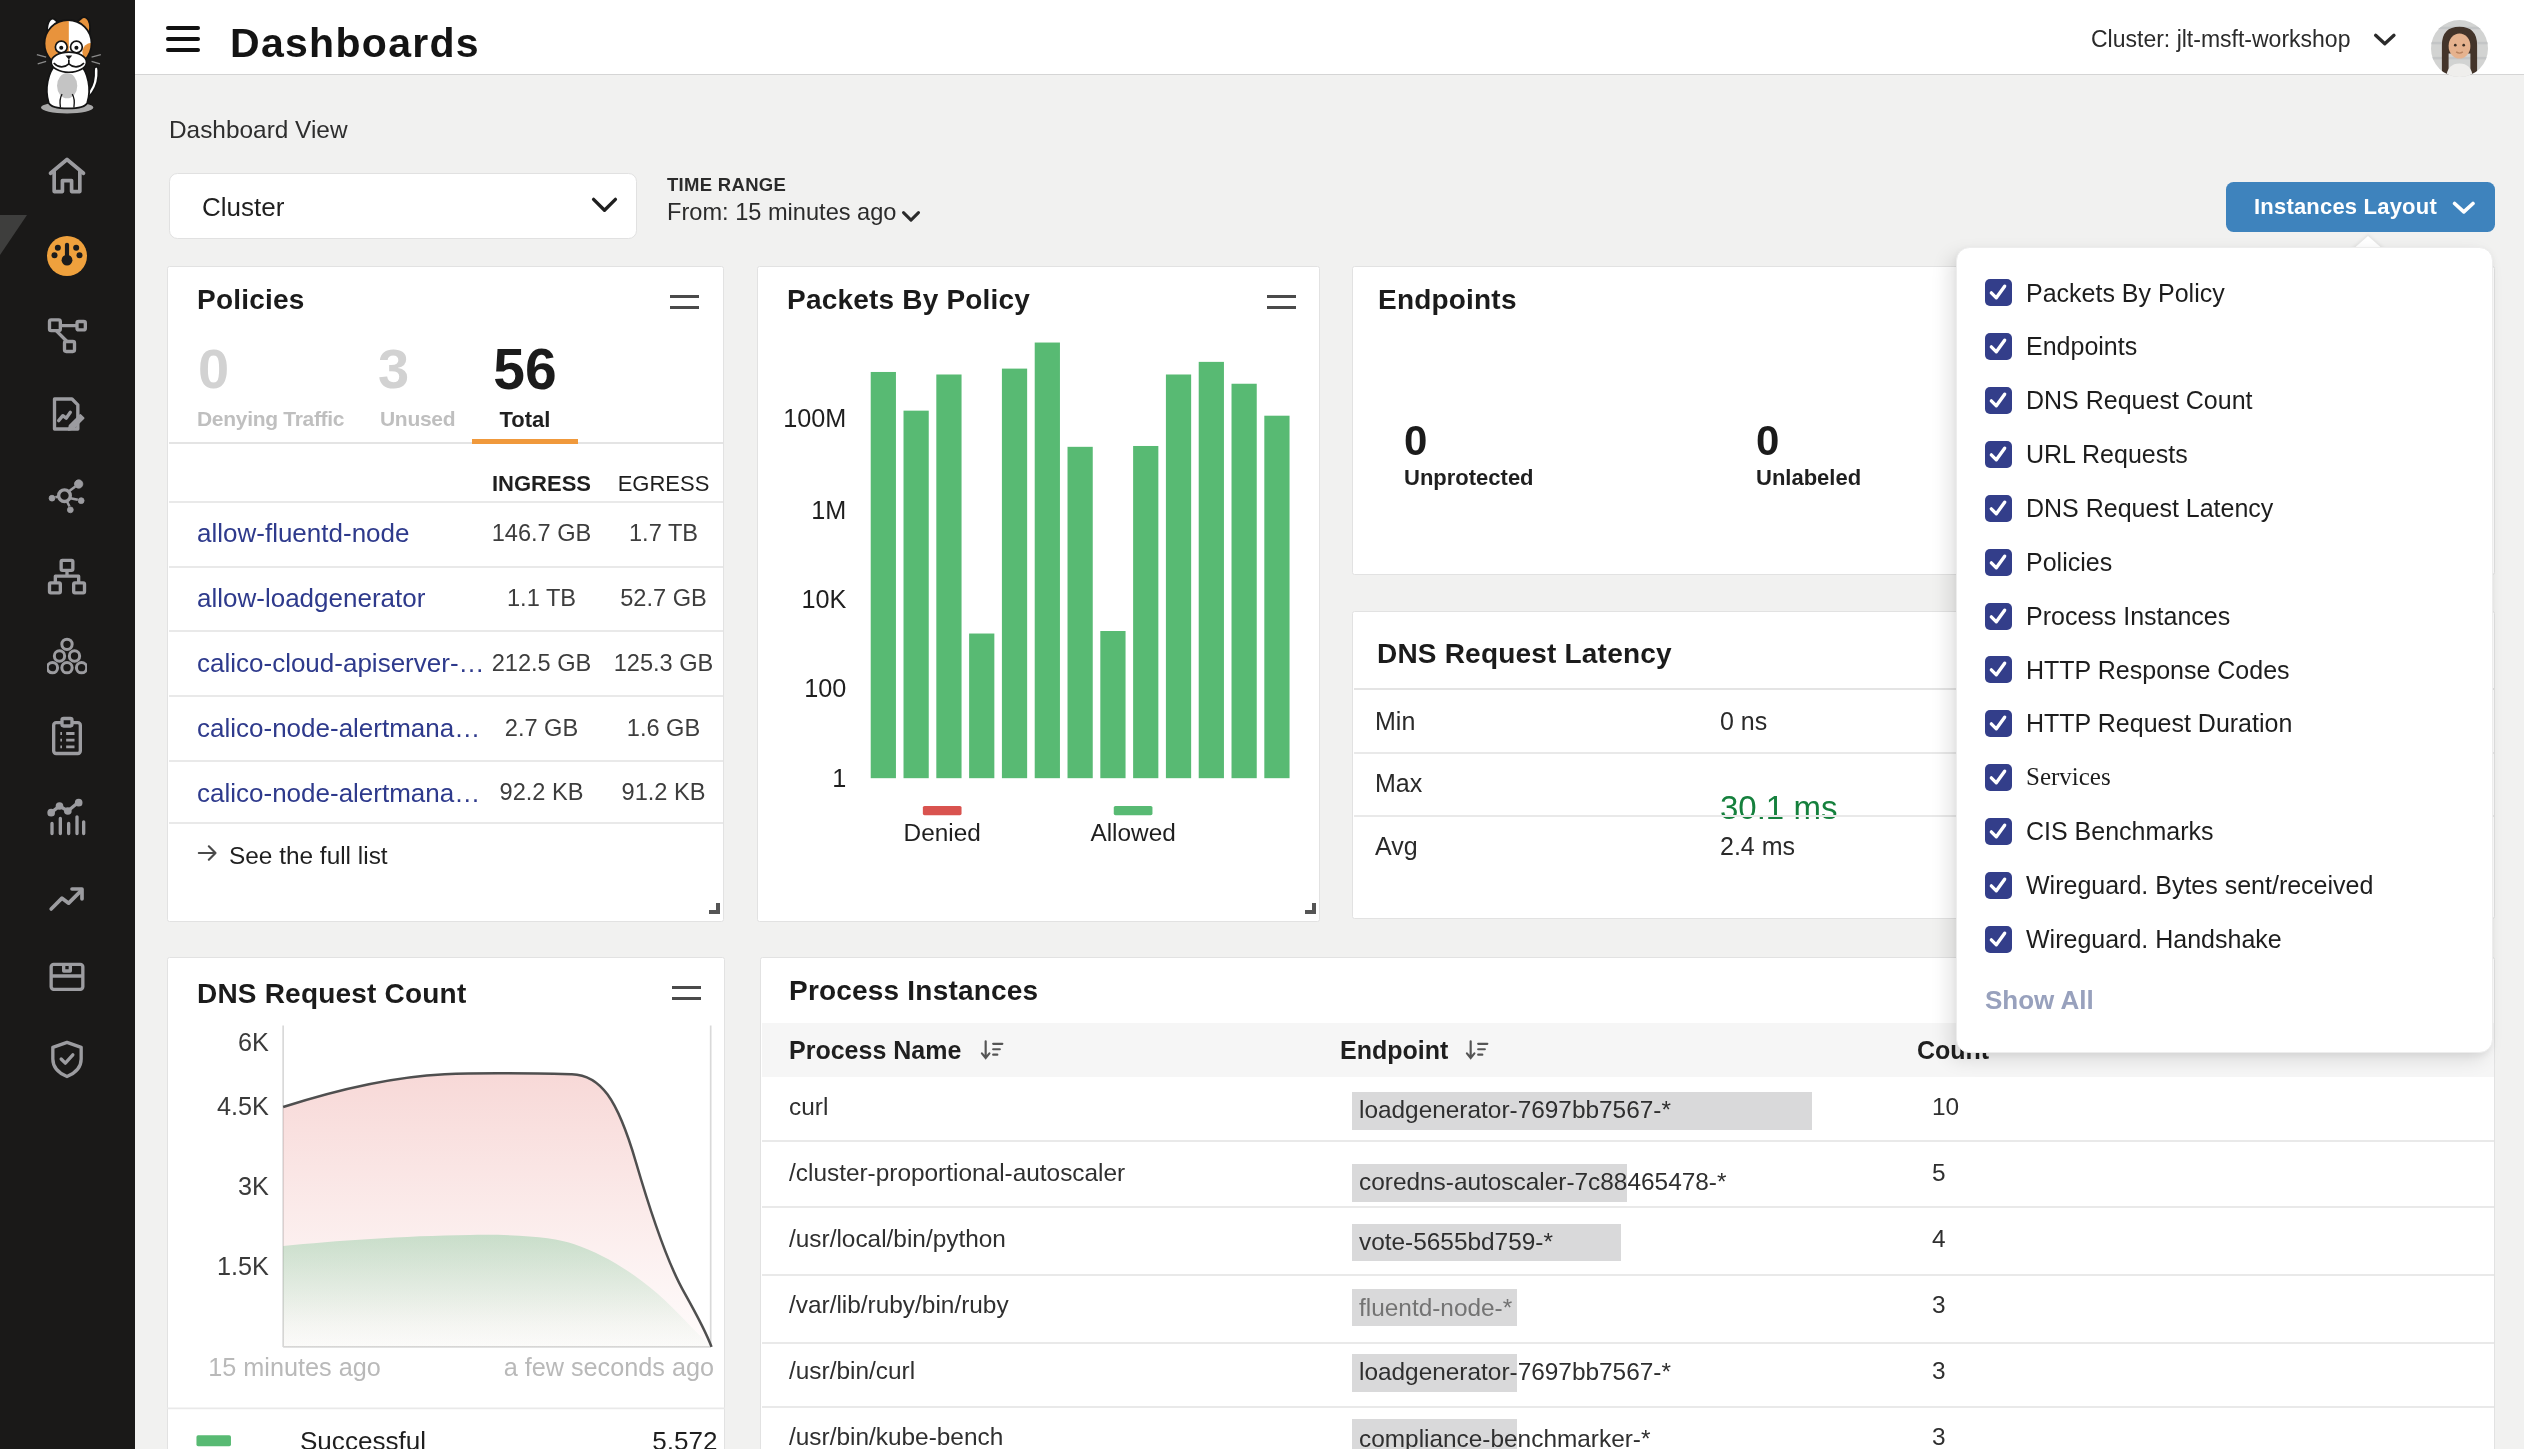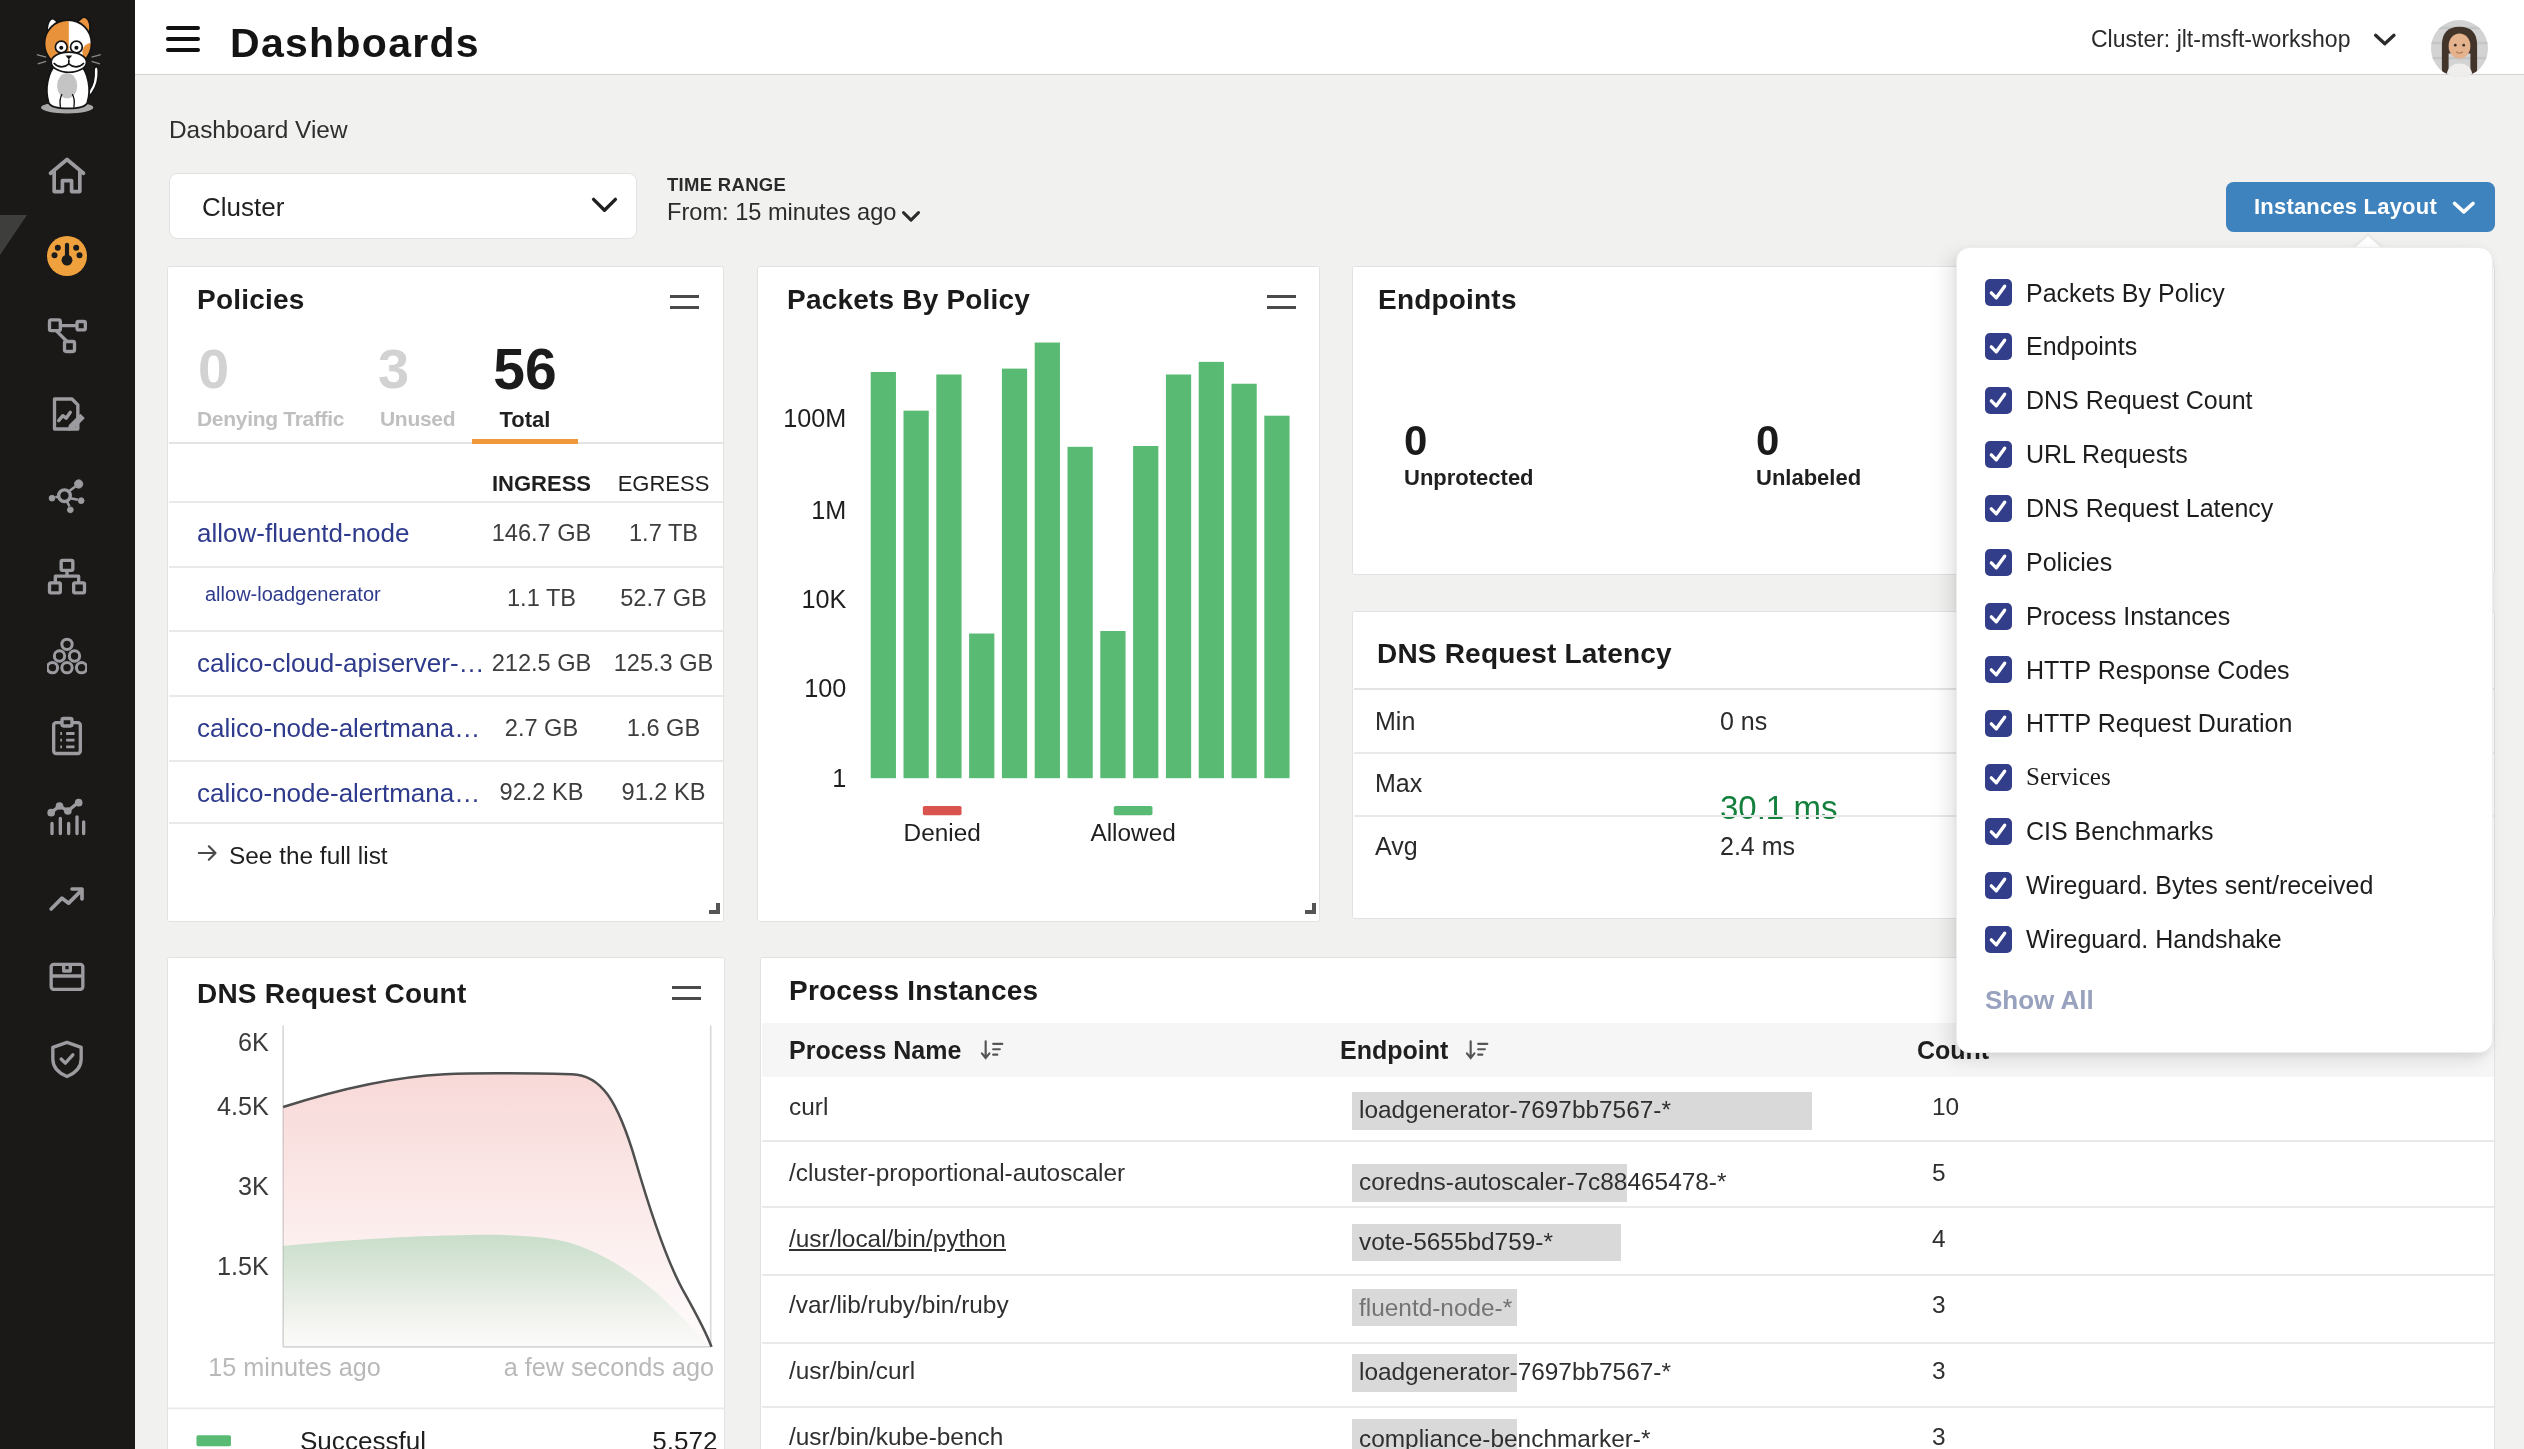--- a/index.html
+++ b/index.html
@@ -218,21 +218,21 @@
 <div class="abs" style="left:596px; top:471px; width:135px; text-align:center; font-size:22px; font-weight:normal; color:#1f1f1f;">EGRESS</div>
 <div class="sep" style="left:169px; width:554px; top:501px;"></div>
 <div class="sep" style="left:169px; width:554px; top:566px;"></div>
 <div class="sep" style="left:169px; width:554px; top:630px;"></div>
 <div class="sep" style="left:169px; width:554px; top:695px;"></div>
 <div class="sep" style="left:169px; width:554px; top:760px;"></div>
 <div class="sep" style="left:169px; width:554px; top:822px;"></div>
 <div class="abs" style="left:197px; top:518px; font-size:26px; color:#2e3a8c;">allow-fluentd-node</div>
 <div class="abs" style="left:474px; top:520px; width:135px; text-align:center; font-size:23.6px; color:#3d3d3d;">146.7 GB</div>
 <div class="abs" style="left:596px; top:520px; width:135px; text-align:center; font-size:23.6px; color:#3d3d3d;">1.7 TB</div>
-<div class="abs" style="left:205px; top:583px; font-size:20px; color:#2e3a8c;">allow-loadgenerator</div>
+<div class="abs" style="left:197px; top:583px; font-size:26px; color:#2e3a8c;">allow-loadgenerator</div>
 <div class="abs" style="left:474px; top:585px; width:135px; text-align:center; font-size:23.6px; color:#3d3d3d;">1.1 TB</div>
 <div class="abs" style="left:596px; top:585px; width:135px; text-align:center; font-size:23.6px; color:#3d3d3d;">52.7 GB</div>
 <div class="abs" style="left:197px; top:648px; font-size:26px; color:#2e3a8c;">calico-cloud-apiserver-…</div>
 <div class="abs" style="left:474px; top:650px; width:135px; text-align:center; font-size:23.6px; color:#3d3d3d;">212.5 GB</div>
 <div class="abs" style="left:596px; top:650px; width:135px; text-align:center; font-size:23.6px; color:#3d3d3d;">125.3 GB</div>
 <div class="abs" style="left:197px; top:713px; font-size:26px; color:#2e3a8c;">calico-node-alertmana…</div>
 <div class="abs" style="left:474px; top:715px; width:135px; text-align:center; font-size:23.6px; color:#3d3d3d;">2.7 GB</div>
 <div class="abs" style="left:596px; top:715px; width:135px; text-align:center; font-size:23.6px; color:#3d3d3d;">1.6 GB</div>
 <div class="abs" style="left:197px; top:778px; font-size:26px; color:#2e3a8c;">calico-node-alertmana…</div>
 <div class="abs" style="left:474px; top:779px; width:135px; text-align:center; font-size:23.6px; color:#3d3d3d;">92.2 KB</div>
@@ -367,21 +367,21 @@
 <div class="sep" style="left:762px; width:1732px; top:1342px;"></div>
 <div class="sep" style="left:762px; width:1732px; top:1406px;"></div>
 <div class="abs" style="left:789px; top:1093px; font-size:24.4px; color:#2f2f2f;">curl</div>
 <div class="abs" style="left:1352px; top:1092px; width:460px; height:38px; background:#d9d9da;"></div>
 <div class="abs" style="left:1359px; top:1096px; font-size:24.4px; color:#2f2f2f;">loadgenerator-7697bb7567-*</div>
 <div class="abs" style="left:1932px; top:1093px; font-size:24.4px; color:#2f2f2f;">10</div>
 <div class="abs" style="left:789px; top:1159px; font-size:24.4px; color:#2f2f2f;text-align:right;">/cluster-proportional-autoscaler</div>
 <div class="abs" style="left:1352px; top:1164px; width:275px; height:38px; background:#d9d9da;"></div>
 <div class="abs" style="left:1359px; top:1168px; font-size:24.4px; color:#2f2f2f;">coredns-autoscaler-7c88465478-*</div>
 <div class="abs" style="left:1932px; top:1159px; font-size:24.4px; color:#2f2f2f;">5</div>
-<div class="abs" style="left:789px; top:1225px; font-size:24.4px; color:#2f2f2f;text-decoration:underline;">/usr/local/bin/python</div>
+<div class="abs" style="left:789px; top:1225px; font-size:24.4px; color:#2f2f2f;">/usr/local/bin/python</div>
 <div class="abs" style="left:1352px; top:1224px; width:269px; height:37px; background:#d9d9da;"></div>
 <div class="abs" style="left:1359px; top:1228px; font-size:24.4px; color:#2f2f2f;">vote-5655bd759-*</div>
 <div class="abs" style="left:1932px; top:1225px; font-size:24.4px; color:#2f2f2f;">4</div>
 <div class="abs" style="left:789px; top:1291px; font-size:24.4px; color:#2f2f2f;">/var/lib/ruby/bin/ruby</div>
 <div class="abs" style="left:1352px; top:1289px; width:165px; height:37px; background:#d9d9da;"></div>
 <div class="abs" style="left:1359px; top:1294px; font-size:24.4px; color:#737373;">fluentd-node-*</div>
 <div class="abs" style="left:1932px; top:1291px; font-size:24.4px; color:#2f2f2f;">3</div>
 <div class="abs" style="left:789px; top:1357px; font-size:24.4px; color:#2f2f2f;">/usr/bin/curl</div>
 <div class="abs" style="left:1352px; top:1354px; width:165px; height:38px; background:#d9d9da;"></div>
 <div class="abs" style="left:1359px; top:1358px; font-size:24.4px; color:#2f2f2f;">loadgenerator-7697bb7567-*</div>

